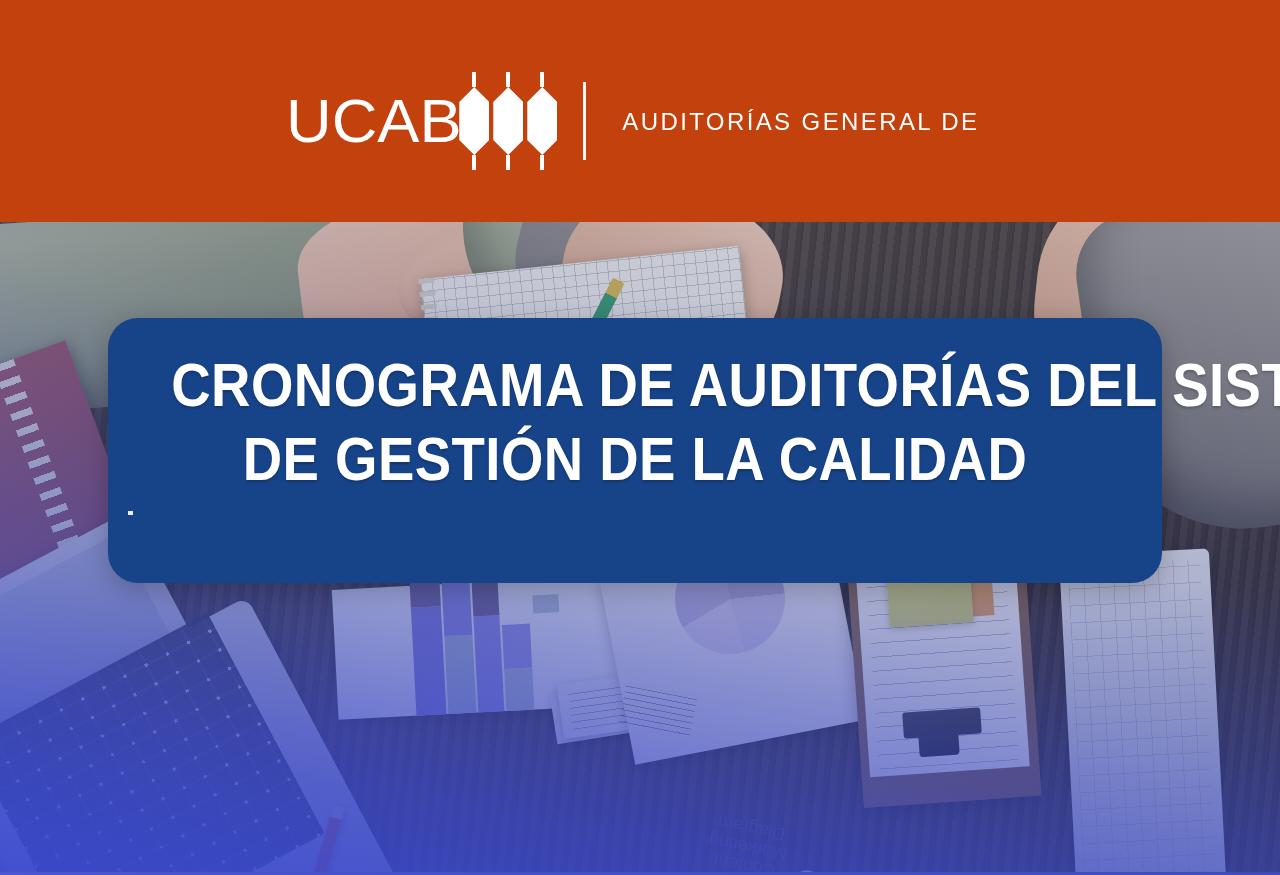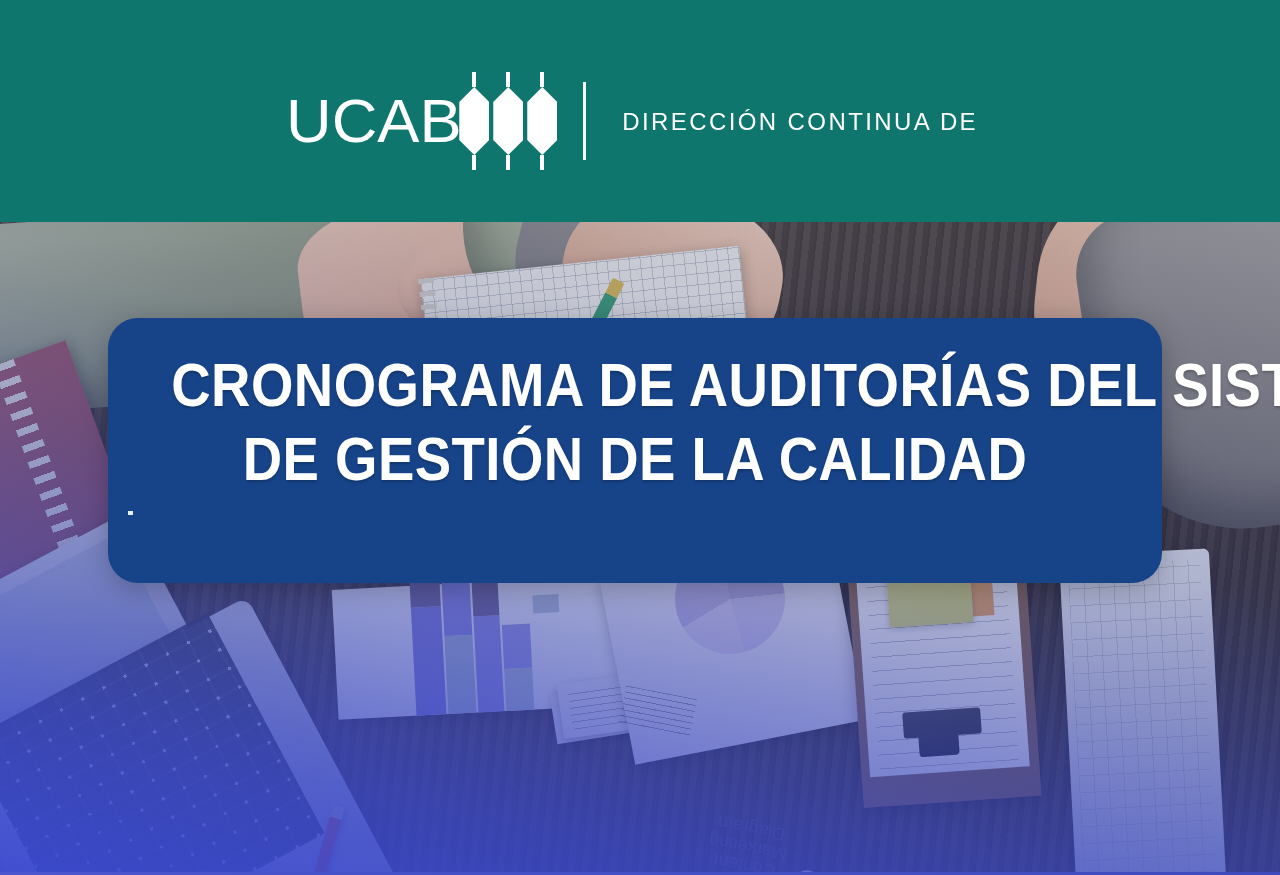--- a/index.html
+++ b/index.html
@@ -19,21 +19,21 @@
     height: 875px;
     overflow: hidden;
   }
 
   
   .header-bar {
     position: absolute;
     top: 0; left: 0;
     width: 1280px;
     height: 222px;
-    background: #0f766e;
+    background: #c2410c;
     z-index: 40;
   }
 
   .brand-lockup {
     position: absolute;
     left: 286px;
     top: 78px;
     display: flex;
     align-items: center;
     height: 86px;
@@ -632,21 +632,21 @@
             <span class="leaf-stem"></span>
               <span class="leaf-body"></span>
               <span class="leaf-stem"></span>
           </span>
         </span>
       </div>
 
       <div class="brand-divider"></div>
 
       <div class="brand-text">
-        <span class="line">DIRECCIÓN CONTINUA DE</span>
+        <span class="line">AUDITORÍAS GENERAL DE</span>
       </div>
 
     </div>
   </div>
 
   <div class="title-card">
     <div class="title-text">
       <span class="tline">CRONOGRAMA DE AUDITORÍAS DEL SISTEMA</span>
       <span class="tline">DE GESTIÓN DE LA CALIDAD</span>
     </div>

